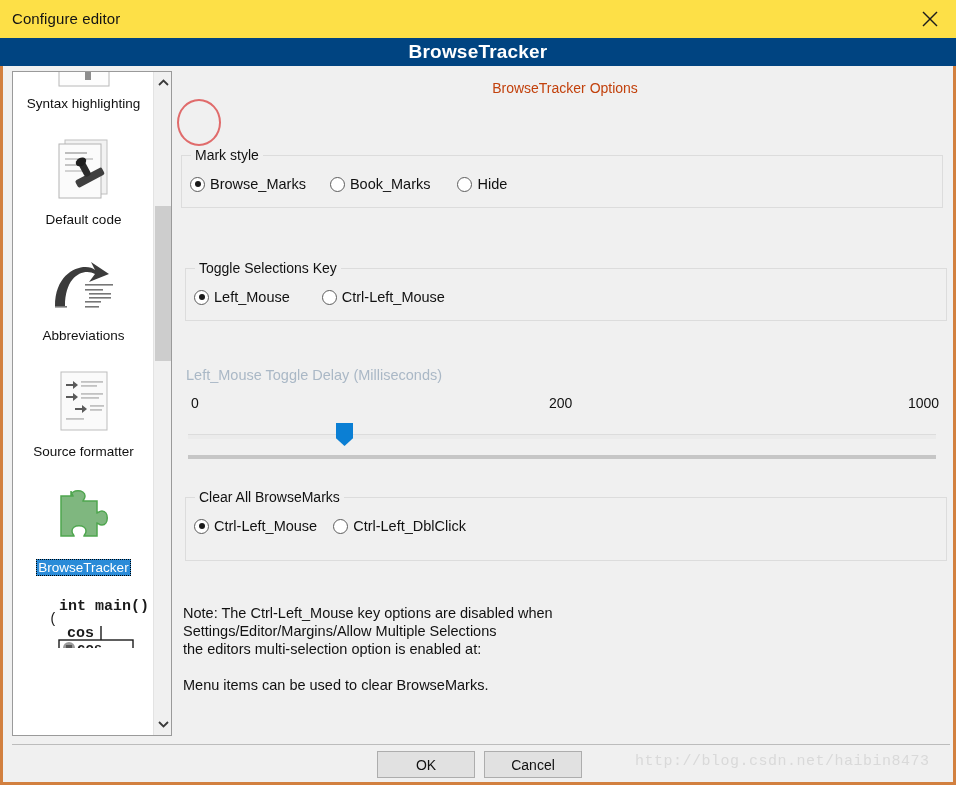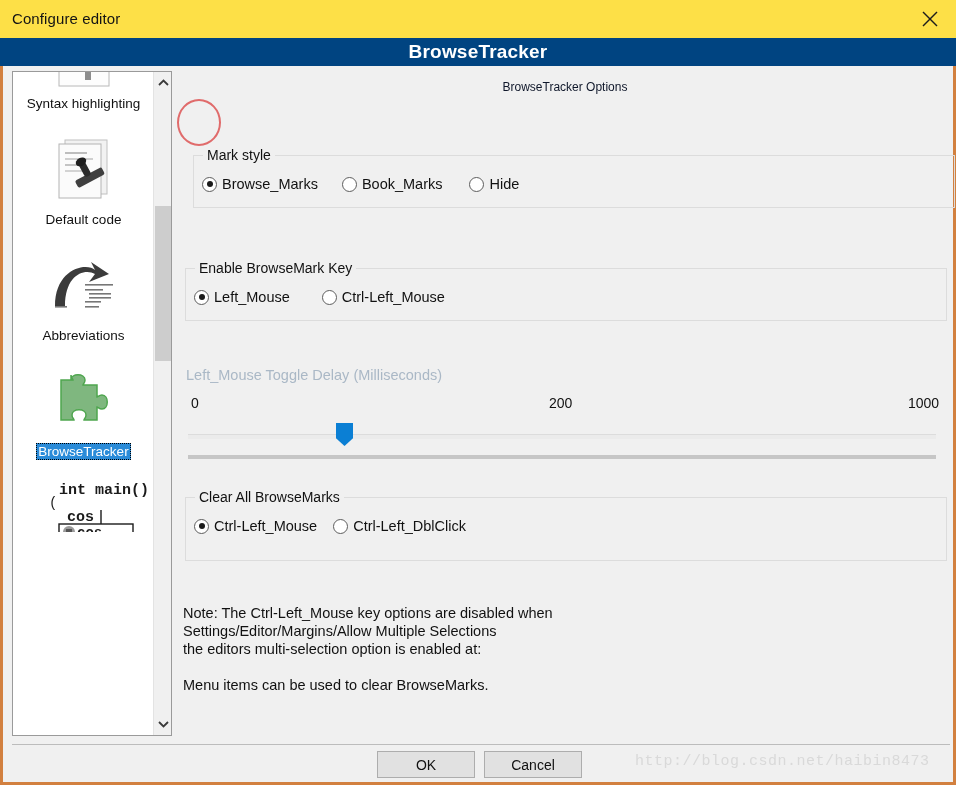--- a/index.html
+++ b/index.html
@@ -88,21 +88,21 @@
     top: 134px; height: 155px;
     background: #cdcdcd;
     cursor: pointer;
   }
   
   #main {
     position: absolute; left: 178px; top: 71px; width: 768px; height: 665px;
   }
   #options-title {
     position: absolute; left: 0; top: 9px; width: 768px;
-    text-align: center; font-size: 12px; color: #0f172a;
+    text-align: center; font-size: 14px; color: #c2410c;
   }
   
   #checkrow {
     position: absolute; left: 4px; top: 45px;
     display: flex; align-items: center;
   }
   .cb-wrap { display: flex; align-items: center; cursor: pointer; }
   .cbox {
     width: 15px; height: 15px; border: 1px solid #5d5d5d; background: #fff;
     position: relative; flex: 0 0 auto;
@@ -262,20 +262,42 @@
               <rect x="44" y="49" width="22" height="1.6"></rect>
               <rect x="40" y="53" width="16" height="1.6"></rect>
               <rect x="40" y="58" width="14" height="1.6"></rect>
               <rect x="10" y="58" width="12" height="1.6"></rect>
             </g>
           </svg>
         </div>
         <div class="side-label">Abbreviations</div>
       </div>
 
+      <div class="side-item" style="margin-top:14px;">
+        <div class="side-icon">
+          <svg width="78" height="76" viewBox="0 0 78 76">
+            <rect x="16" y="8" width="46" height="58" fill="#fafafa" stroke="#bdbdbd"></rect>
+            <g fill="#5a5a5a">
+              <path d="M21 20 l7 0 0 -3 5 4 -5 4 0 -3 -7 0 z"></path>
+              <path d="M21 32 l7 0 0 -3 5 4 -5 4 0 -3 -7 0 z"></path>
+              <path d="M30 44 l7 0 0 -3 5 4 -5 4 0 -3 -7 0 z"></path>
+            </g>
+            <g fill="#c2c2c2">
+              <rect x="36" y="17" width="22" height="1.8"></rect>
+              <rect x="36" y="21" width="16" height="1.8"></rect>
+              <rect x="36" y="29" width="22" height="1.8"></rect>
+              <rect x="36" y="33" width="18" height="1.8"></rect>
+              <rect x="45" y="41" width="14" height="1.8"></rect>
+              <rect x="45" y="45" width="12" height="1.8"></rect>
+              <rect x="21" y="54" width="18" height="1.8"></rect>
+            </g>
+          </svg>
+        </div>
+        <div class="side-label">Source formatter</div>
+      </div>
 
       <div class="side-item" style="margin-top:14px;">
         <div class="side-icon">
           <svg width="78" height="76" viewBox="0 0 78 76">
             <path d="M26 16 c0 -7 14 -7 14 0 c0 3 -2 4 -2 5 l14 0 0 12 c1 0 2 -2 5 -2 c7 0 7 14 0 14
                      c-3 0 -4 -2 -5 -2 l0 13 -13 0 c0 -1 2 -2 2 -5 c0 -7 -14 -7 -14 0 c0 3 2 4 2 5 l-13 0 0 -40 l12 0 c0 -1 -2 -2 -2 -5 z" fill="#7fb77f" stroke="#4fa64f" stroke-width="1.5"></path>
           </svg>
         </div>
         <div class="side-label selected">BrowseTracker</div>
       </div>
@@ -312,40 +334,40 @@
       </div>
     </div>
   </div>
 
   <div id="main">
 
     <div id="options-title">BrowseTracker Options</div>
 
     <div id="annot-ellipse"></div>
 
-    <div class="group" style="left:12px; top:84px; width:762px; height:53px;">
+    <div class="group" style="left:0; top:84px; width:762px; height:53px;">
       <span class="group-legend">Mark style</span>
       <div class="radio-row" style="top:20px;">
         <label class="rb-wrap">
           <span class="rbox checked"></span>
           <span class="rb-label">Browse_Marks</span>
         </label>
         <label class="rb-wrap" style="margin-left:24px;">
           <span class="rbox"></span>
           <span class="rb-label">Book_Marks</span>
         </label>
         <label class="rb-wrap" style="margin-left:27px;">
           <span class="rbox"></span>
           <span class="rb-label">Hide</span>
         </label>
       </div>
     </div>
 
     <div class="group" style="left:4px; top:197px; width:762px; height:53px;">
-      <span class="group-legend">Enable BrowseMark Key</span>
+      <span class="group-legend">Toggle Selections Key</span>
       <div class="radio-row" style="top:20px;">
         <label class="rb-wrap">
           <span class="rbox checked"></span>
           <span class="rb-label">Left_Mouse</span>
         </label>
         <label class="rb-wrap" style="margin-left:32px;">
           <span class="rbox"></span>
           <span class="rb-label">Ctrl-Left_Mouse</span>
         </label>
       </div>

